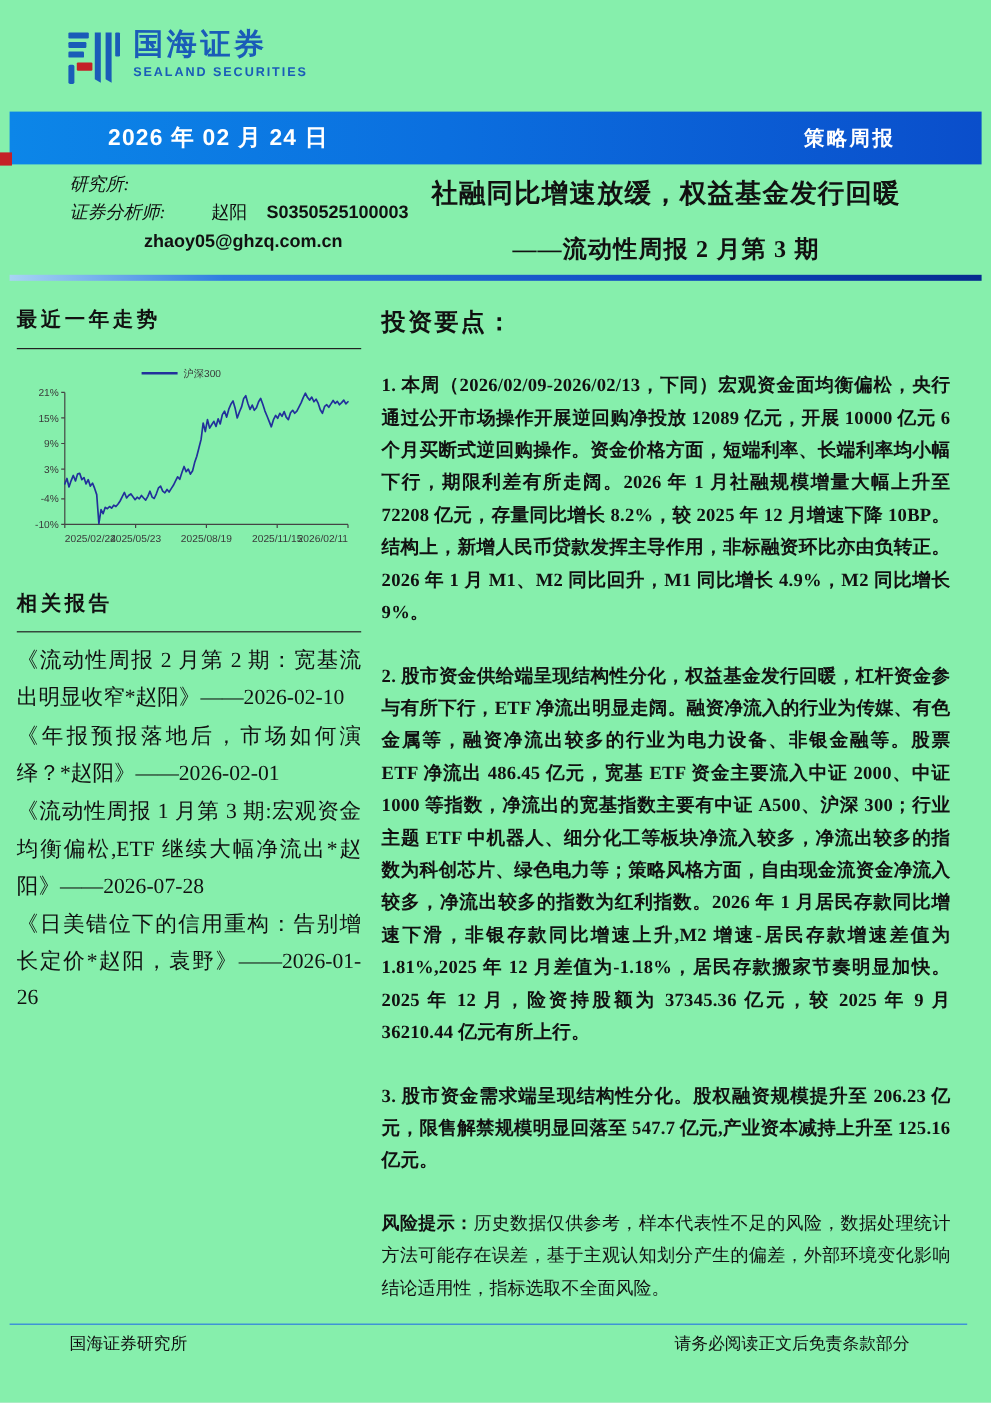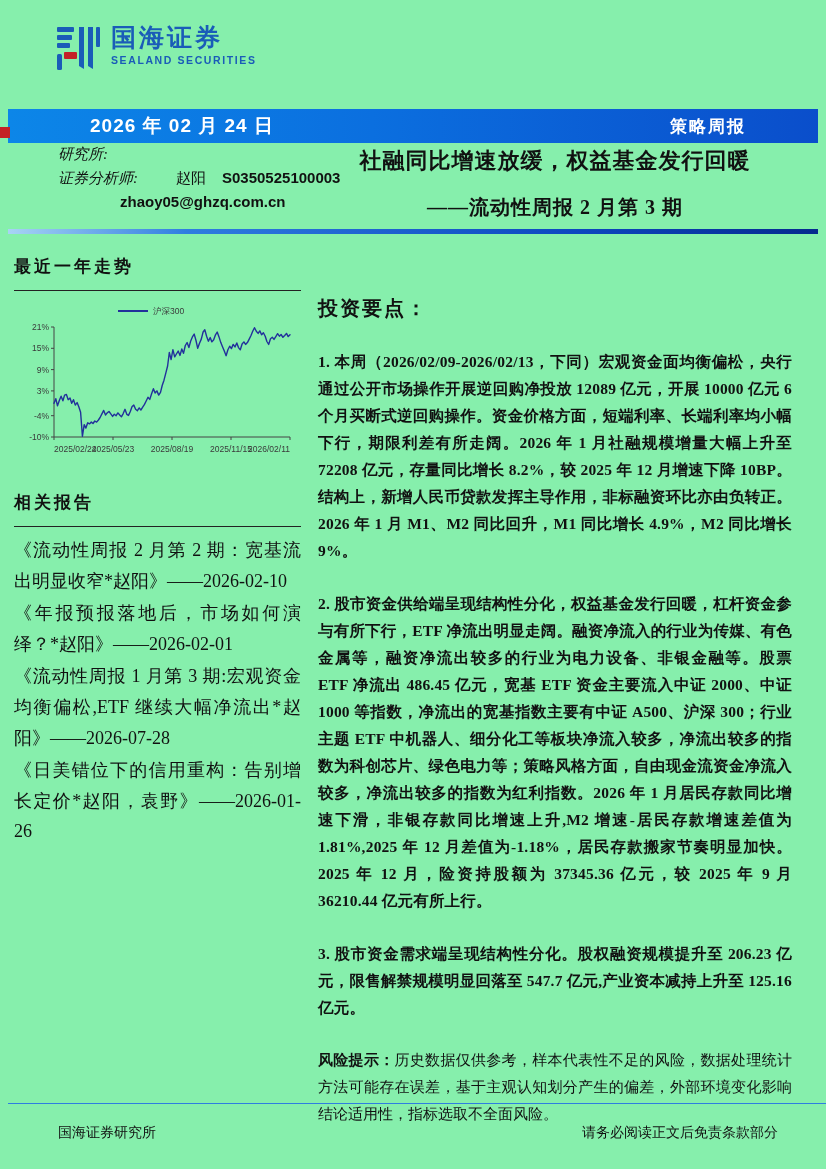--- a/index.html
+++ b/index.html
@@ -15,21 +15,21 @@
   .brand-text .cn {
     font-family:"Liberation Sans","DejaVu Sans",sans-serif;
     font-size:25px; font-weight:bold; color:#1a5cb8; letter-spacing:3px; line-height:1.1;
   }
   .brand-text .en {
     font-family:"Liberation Sans","DejaVu Sans",sans-serif;
     font-size:10.5px; font-weight:bold; color:#1a5cb8; letter-spacing:1.6px; margin-top:2px;
   }
   
   .date-bar {
-    position:absolute; left:8px; right:8px; top:109px; height:34px;
+    position:absolute; left:8px; right:8px; top:93px; height:44px;
     background:linear-gradient(90deg,#0c86e8 0%,#0b6fdf 45%,#0a4ecb 100%);
     display:flex; align-items:center; justify-content:space-between;
     color:#fff; font-family:"Liberation Sans","DejaVu Sans",sans-serif; font-weight:bold;
   }
   .date-bar .date { font-size:19px; margin-left:82px; letter-spacing:1px; }
   .date-bar .category { font-size:17px; margin-right:72px; letter-spacing:2px; }
   .red-accent { position:absolute; left:0; top:127px; width:10px; height:11px; background:#c42127; }
   
   .meta { position:absolute; left:58px; top:142px; font-size:15px; line-height:1.6; }
   .meta .row { display:flex; }
@@ -55,32 +55,32 @@
   }
   .chart-wrap { margin-top:10px; }
   .chart-wrap svg { display:block; }
   .chart-text {
     font-family:"Liberation Sans","DejaVu Sans",sans-serif; font-size:8.5px; fill:#3a3a3a;
   }
   .reports-heading { margin-top:22px; }
   .reports { margin-top:8px; font-size:18px; line-height:1.7; }
   .report-item { margin-bottom:2px; text-align:justify; }
   
-  .main { position:absolute; left:318px; top:255px; width:474px;margin-top:40px; }
+  .main { position:absolute; left:318px; top:255px; width:474px; }
   .main-heading { font-size:20px; font-weight:bold; letter-spacing:2px; }
   .para {
     margin-top:26px; font-size:15.5px; font-weight:bold; line-height:27px;
     text-align:justify; letter-spacing:0.2px;
   }
   .risk { margin-top:26px; font-size:15px; line-height:27px; text-align:justify; }
   .risk .risk-label { font-weight:bold; }
   
   .footer {
-    position:absolute; left:8px; right:0; top:1103px;
-    border-top:1.5px solid #2f7de0; padding-top:20px;
+    position:absolute; left:8px; right:20px; top:1103px;
+    border-top:1.5px solid #2f7de0; padding-top:7px;
     display:flex; justify-content:space-between; font-size:14px;
   }
   .footer .fl { margin-left:50px; }
   .footer .fr { margin-right:48px; }
 </style>
 </head>
 <body>
 
 <div class="page">
 

